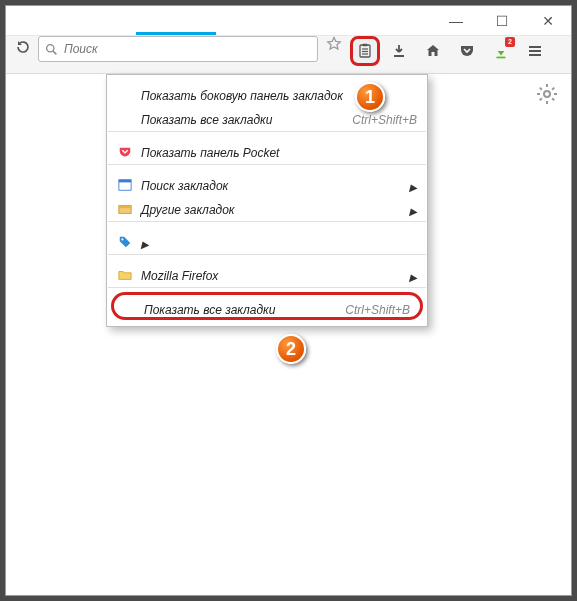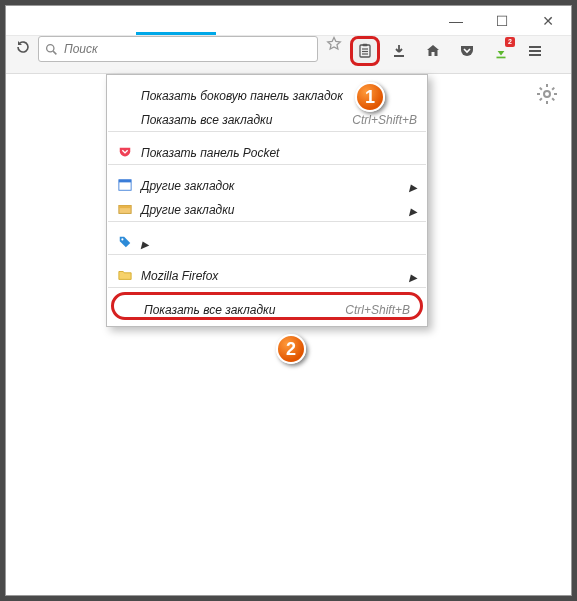--- a/index.html
+++ b/index.html
@@ -162,31 +162,31 @@
         <span class="mi-label">Показать панель Pocket</span>
       </div>
       <div class="menu-sep"></div>
       <div class="menu-item">
         <span class="mi-icon">
             <svg width="14" height="14" viewBox="0 0 16 16">
               <rect x="1" y="2" width="14" height="12" fill="#fff" stroke="#3b7dd8" stroke-width="1"></rect>
               <rect x="1" y="2" width="14" height="3" fill="#3b7dd8"></rect>
             </svg>
           </span>
-        <span class="mi-label">Другие закладок</span>
+        <span class="mi-label">Поиск закладок</span>
         <span class="mi-arrow">▶</span>
       </div>
       <div class="menu-item">
         <span class="mi-icon">
             <svg width="14" height="14" viewBox="0 0 16 16">
               <rect x="1" y="4" width="14" height="9" fill="#f3c973" stroke="#c49830"></rect>
               <rect x="1" y="4" width="14" height="3" fill="#e8b44a"></rect>
             </svg>
           </span>
-        <span class="mi-label">Другие закладки</span>
+        <span class="mi-label">Другие закладок</span>
         <span class="mi-arrow">▶</span>
       </div>
       <div class="menu-sep"></div>
       <div class="menu-item">
         <span class="mi-icon">
             <svg width="14" height="14" viewBox="0 0 16 16">
               <path fill="#2d8bd8" d="M2 2h5l7 7-5 5-7-7z"></path>
               <circle cx="5" cy="5" r="1.2" fill="#fff"></circle>
             </svg>
           </span>

